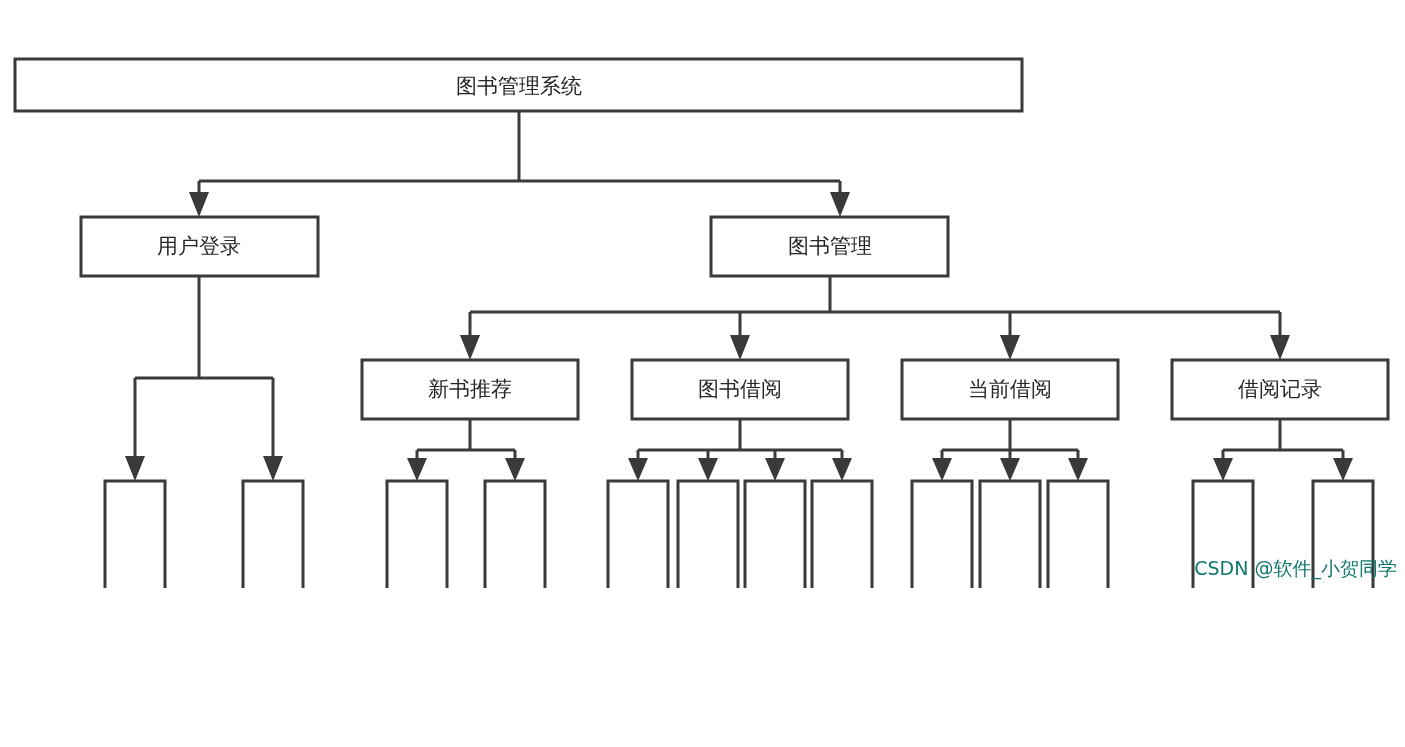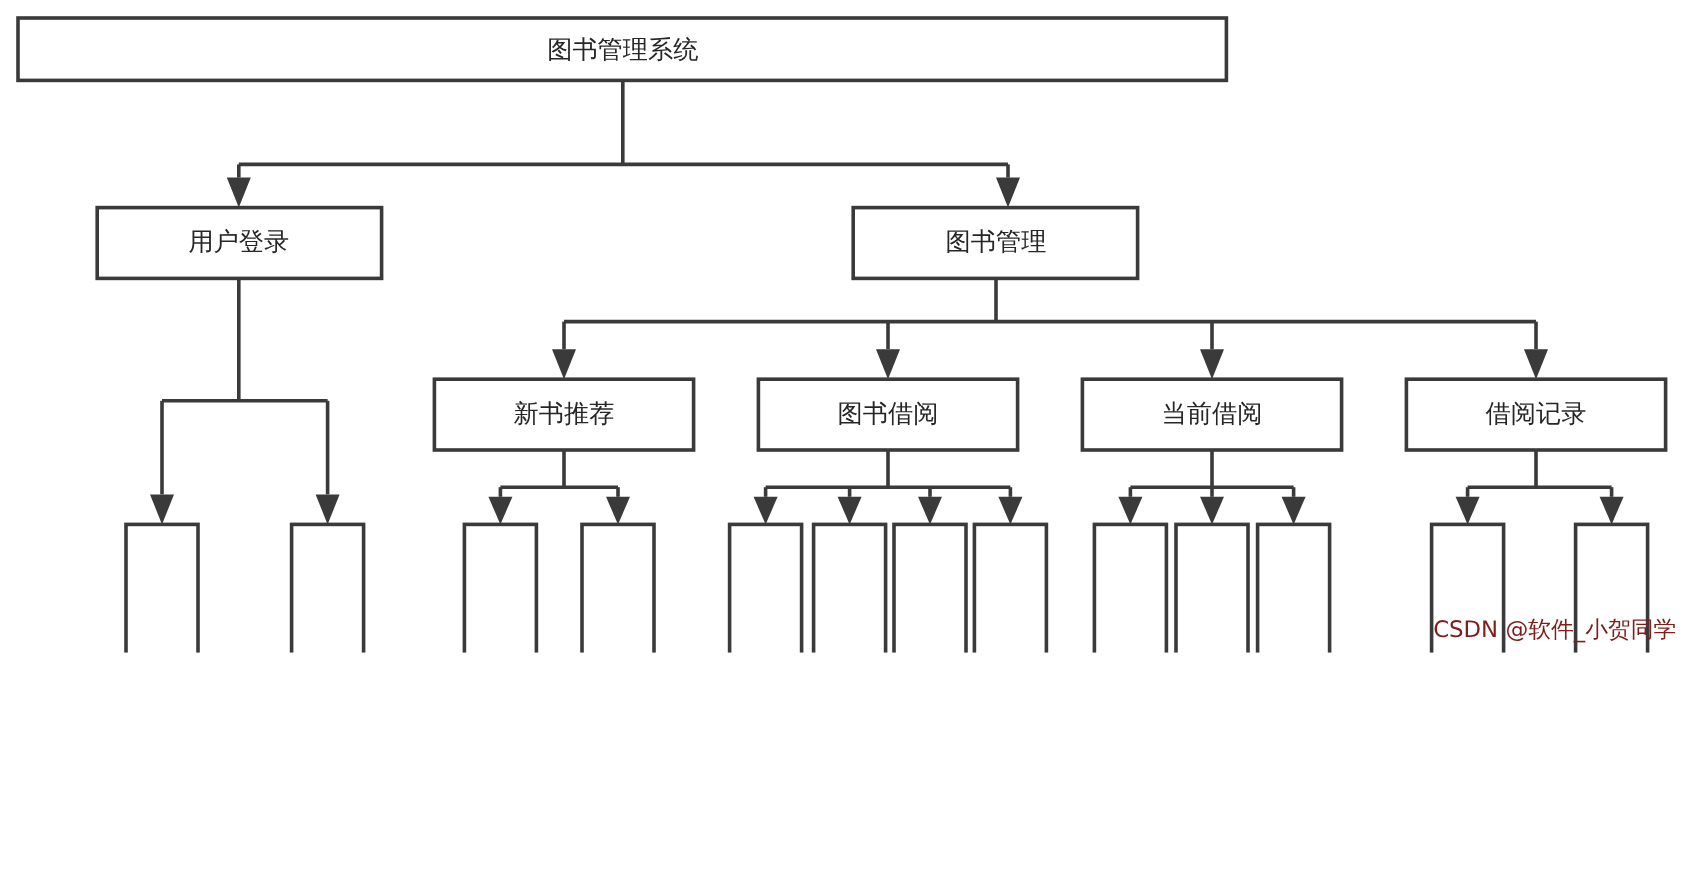--- a/index.html
+++ b/index.html
@@ -9,20 +9,21 @@
   }
   body {
     font-family: "DejaVu Sans", "Liberation Sans", sans-serif;
   }
   #diagram-root {
     position: relative;
     width: 1405px;
     height: 544px;
     background: #ffffff;
     overflow: hidden;
+    margin-top: 44px;
   }
   svg.diagram-canvas {
     position: absolute;
     left: 0;
     top: 0;
     width: 1405px;
     height: 747px;
     display: block;
   }
   .node-box {
@@ -60,21 +61,21 @@
     justify-content: center;
     white-space: nowrap;
     pointer-events: none;
   }
   .watermark {
     position: absolute;
     right: 8px;
     bottom: 6px;
     font-family: "DejaVu Sans", "Liberation Sans", sans-serif;
     font-size: 19px;
-    color: #7f1d1d;
+    color: #0f766e;
     white-space: nowrap;
   }
 </style>
 </head>
 <body>
 
 <div id="diagram-root">
 
   <svg class="diagram-canvas" viewBox="0 0 1405 747">
 

